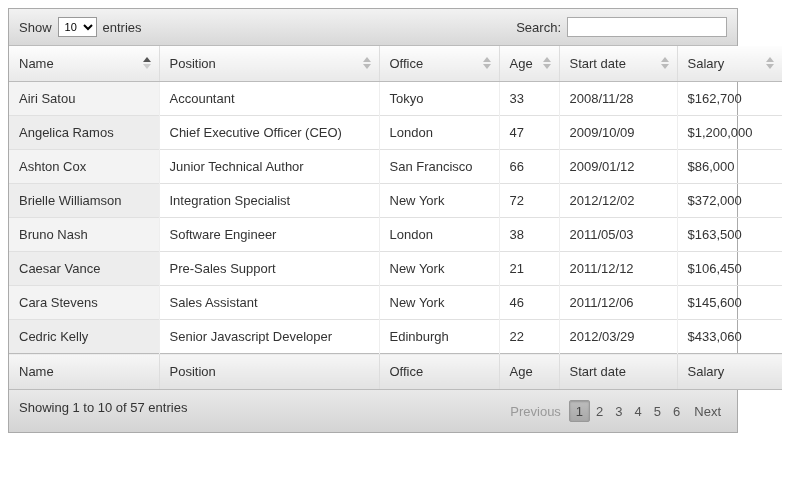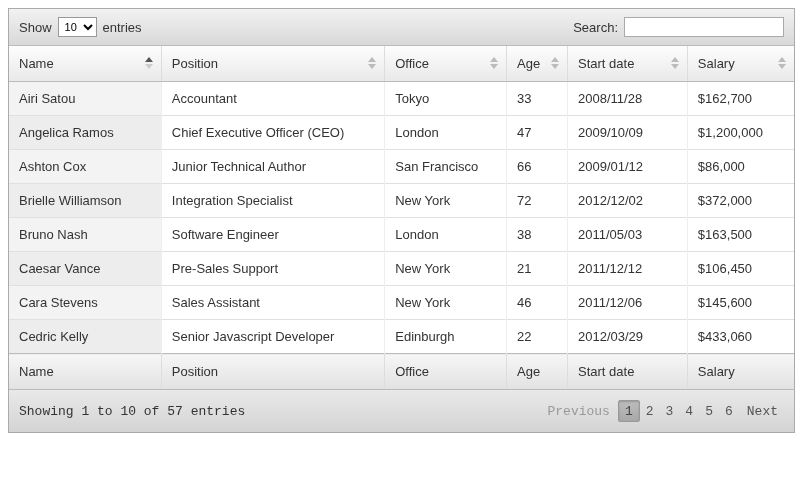--- a/index.html
+++ b/index.html
@@ -4,21 +4,21 @@
 <style>
   * { box-sizing: border-box; margin: 0; padding: 0; }
   body {
     font-family: Arial, Helvetica, sans-serif;
     font-size: 13px;
     color: #333;
     background: #fff;
     padding: 8px;
   }
   .wrapper {
-    width: 787px;
+    width: 730px;
     border: 1px solid #aaa;
     background: #fff;
   }
   .toolbar {
     display: flex;
     justify-content: space-between;
     align-items: center;
     padding: 8px 10px;
     background: linear-gradient(#f2f2f2, #d8d8d8);
     border-bottom: 1px solid #bbb;
@@ -89,25 +89,24 @@
     white-space: nowrap;
     overflow: hidden;
     text-overflow: ellipsis;
   }
   tbody td:first-child { border-left: none; }
   tbody tr:nth-child(odd) td.sorted-col { background: #f3f3f3; }
   tbody tr:nth-child(even) td.sorted-col { background: #ededed; }
   .footer {
     display: flex;
     justify-content: space-between;
-    align-items: center;
+    align-items: flex-start;
     padding: 10px 10px;
     background: linear-gradient(#e9e9e9, #d4d4d4);
     color: #333;
-    font-family: Liberation Mono, monospace;
   }
   .paginate {
     display: flex;
     align-items: center;
     gap: 2px;
   }
   .paginate .pg {
     display: inline-flex;
     align-items: center;
     justify-content: center;

